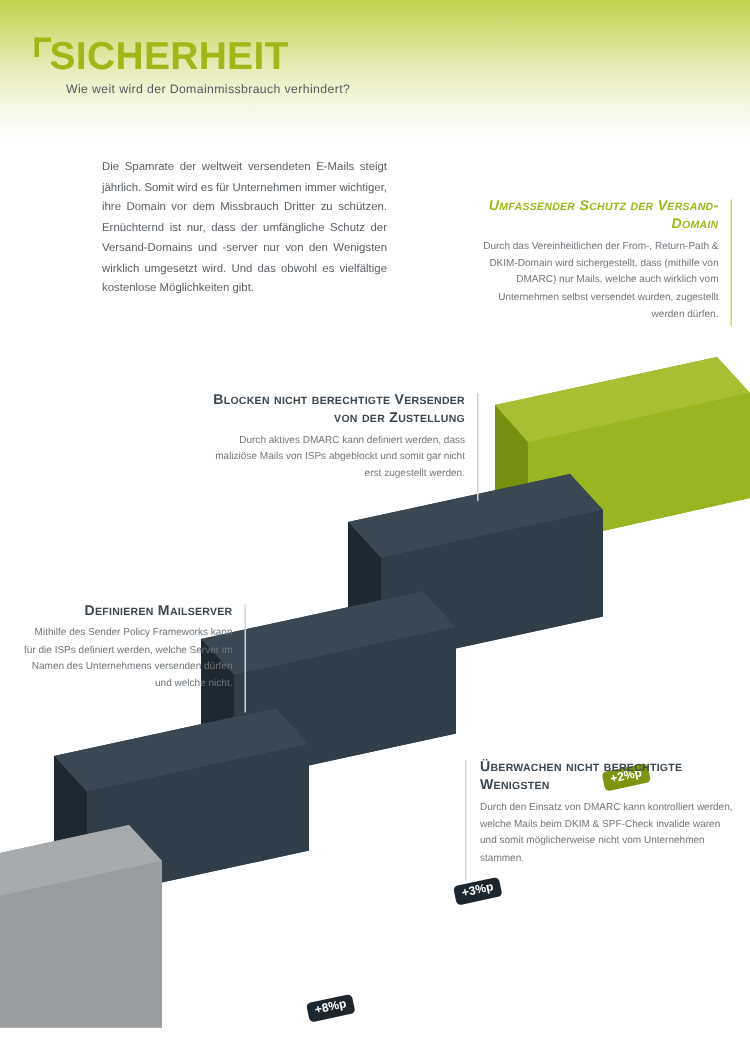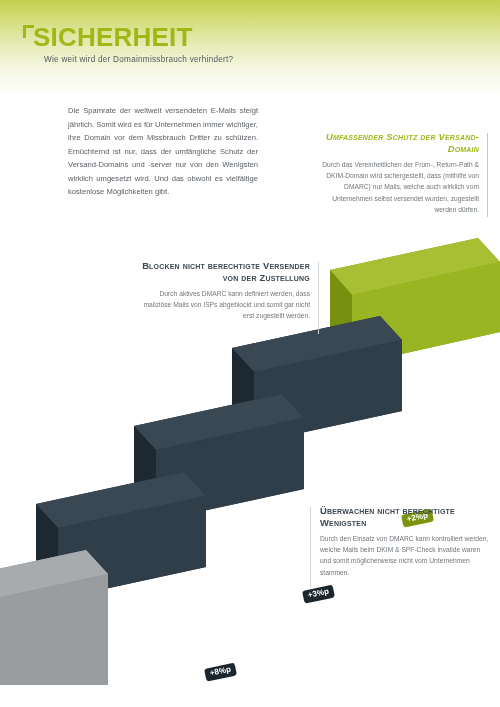--- a/index.html
+++ b/index.html
@@ -159,20 +159,25 @@
     <div class="co-title green">Umfassender Schutz der Versand-Domain</div>
     <div class="co-body">Durch das Vereinheitlichen der From-, Return-Path &amp; DKIM-Domain wird sichergestellt, dass (mithilfe von DMARC) nur Mails, welche auch wirklich vom Unternehmen selbst versendet wurden, zugestellt werden dürfen.</div>
   </div>
 
   <div class="callout c-blocken">
     <div class="rule-r" style="height:72px;"></div>
     <div class="co-title">Blocken nicht berechtigte Versender von der Zustellung</div>
     <div class="co-body">Durch aktives DMARC kann definiert werden, dass maliziöse Mails von ISPs abgeblockt und somit gar nicht erst zugestellt werden.</div>
   </div>
 
+  <div class="callout c-definieren">
+    <div class="rule-r" style="height:72px;"></div>
+    <div class="co-title">Definieren Mailserver</div>
+    <div class="co-body">Mithilfe des Sender Policy Frameworks kann für die ISPs definiert werden, welche Server im Namen des Unternehmens versenden dürfen und welche nicht.</div>
+  </div>
 
   <div class="callout c-ueberwach">
     <div class="rule-l" style="height:80px;"></div>
     <div class="co-title">Überwachen nicht berechtigte Wenigsten</div>
     <div class="co-body">Durch den Einsatz von DMARC kann kontrolliert werden, welche Mails beim DKIM &amp; SPF-Check invalide waren und somit möglicherweise nicht vom Unternehmen stammen.</div>
   </div>
 
   <div class="callout c-verschl">
     <div class="co-title">Verschlüsseln versendete Mails</div>
     <div class="co-body" style="line-height:1.75;">Mehr als drei Viertel der Untersuchten nutzen DKIM, um die Authentizität ihrer E-Mails an die ISPs zu signalisieren.</div>

